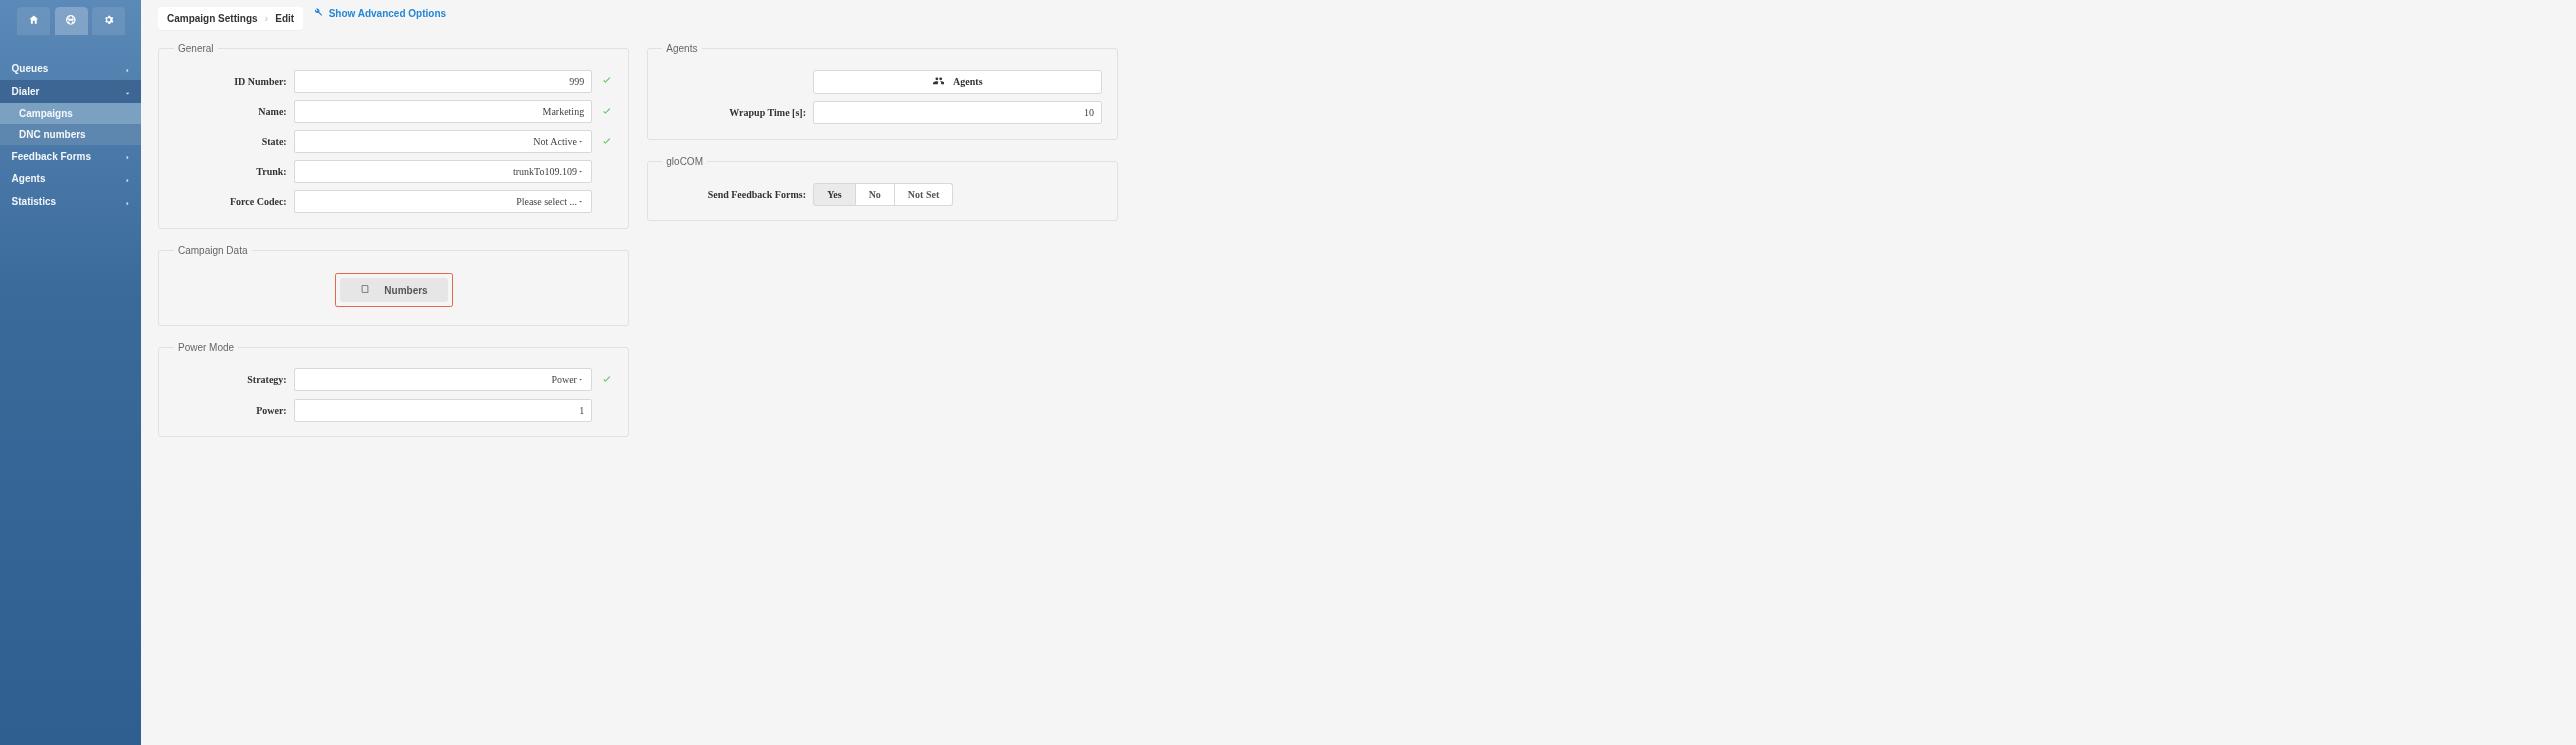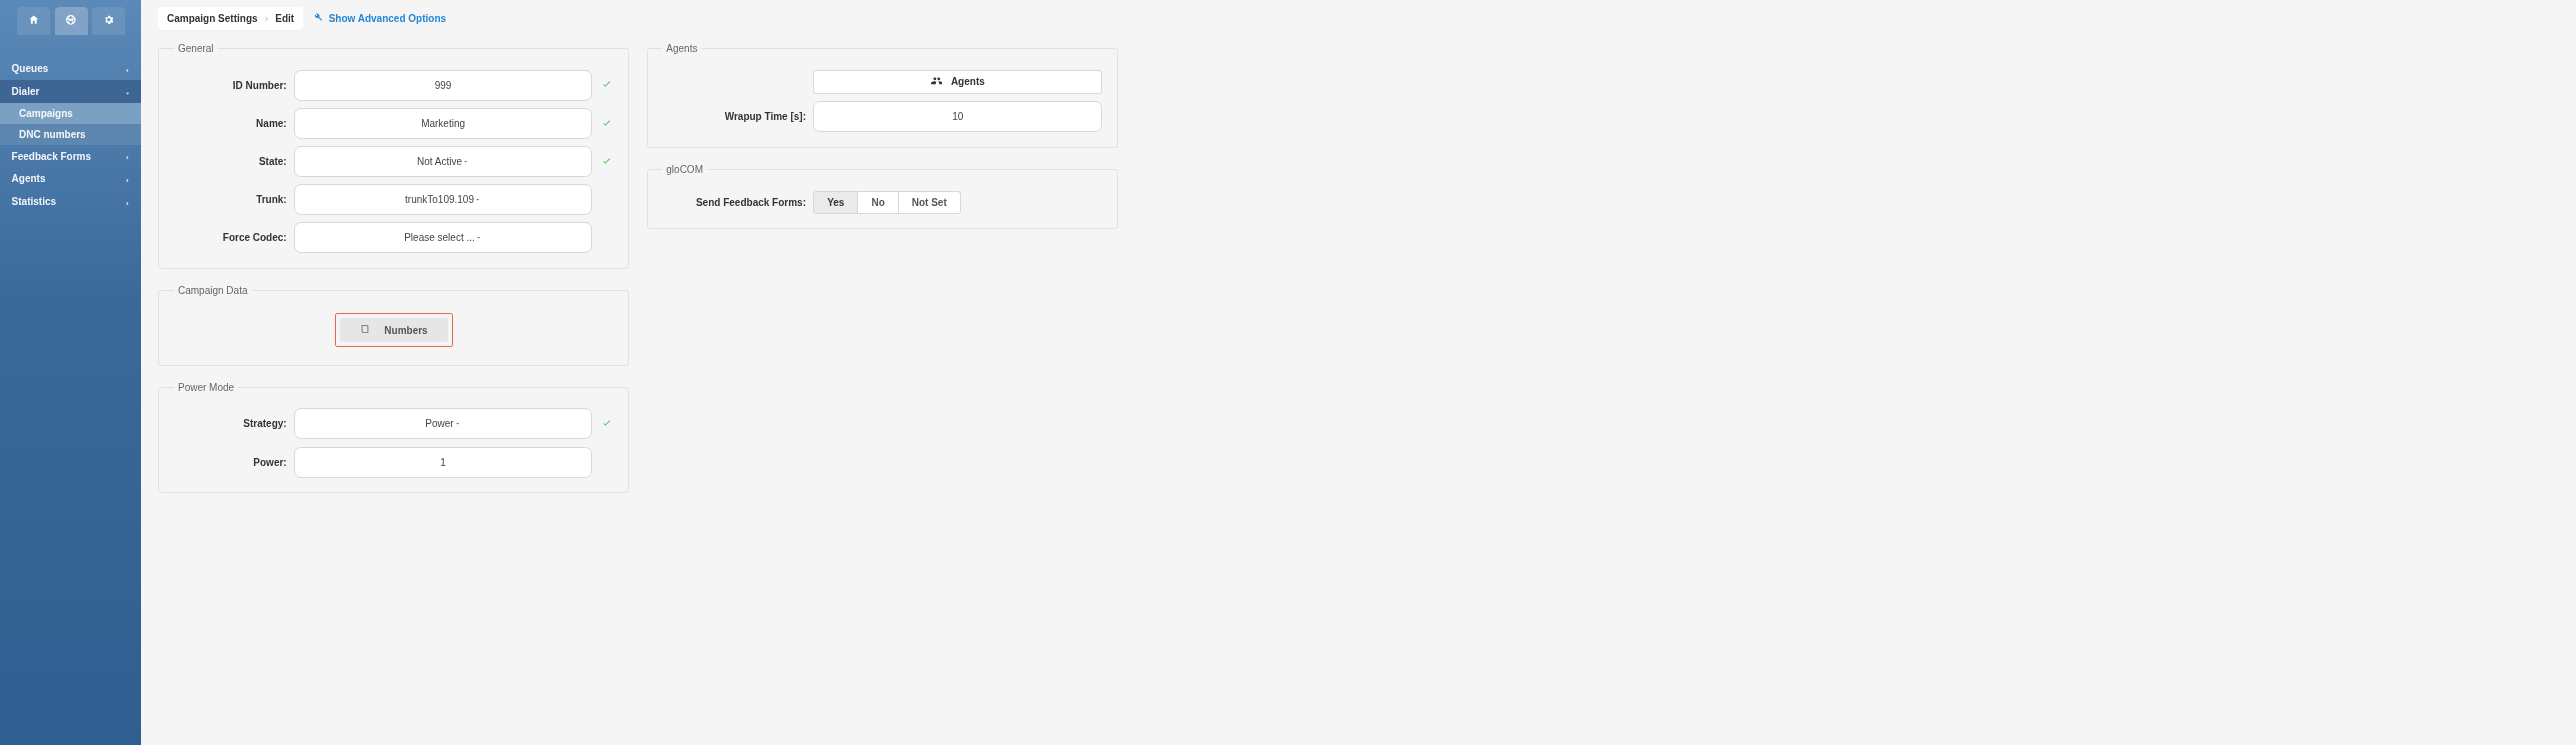--- a/index.html
+++ b/index.html
@@ -63,21 +63,21 @@
   .nav-sub.second { background: #5e87b0; }
 
   
   .main {
     position: absolute;
     left: 141px; top: 0; right: 0; bottom: 0;
     background: #f5f5f5;
   }
   .crumb-bar {
     display: flex;
-    align-items: center;
+    align-items: flex-start;
     padding: 7.2px 17.3px;
     gap: 10px;
   }
   .crumb-card {
     background: #fff;
     border-radius: 2.9px;
     padding: 5.8px 8.7px;
     display: flex;
     align-items: center;
     gap: 7.2px;
@@ -116,41 +116,42 @@
     padding: 0 4.3px;
     color: #666;
     font-size: 10px;
   }
 
   .form-row {
     display: flex;
     align-items: center;
     gap: 7.2px;
     margin-top: 7.2px;
+    font-family: Liberation Serif, serif;
   }
   .form-row:first-of-type { margin-top: 2.9px; }
   .form-label {
     width: 113px;
     text-align: right;
     font-weight: 700;
     color: #333;
   }
   .col-right .form-label { width: 144px; }
   .input, .select {
     flex: 1;
-    height: 31px;
+    height: 23px;
     border: 0.7px solid #d8d8d8;
-    border-radius: 7px;
+    border-radius: 2px;
     background: #fff;
     padding: 4.3px 7.2px;
     font-size: 10px;
     color: #444;
     display: flex;
     align-items: center;
-    justify-content: center;
+    justify-content: flex-end;
     cursor: text;
   }
   .select { cursor: pointer; }
   .select .caret svg { width: 7.2px; height: 7.2px; fill: #666; }
   .valid-mark {
     width: 14.4px;
     display: flex;
     justify-content: center;
   }
   .valid-mark svg { width: 11.6px; height: 11.6px; fill: #4fbf4f; }

